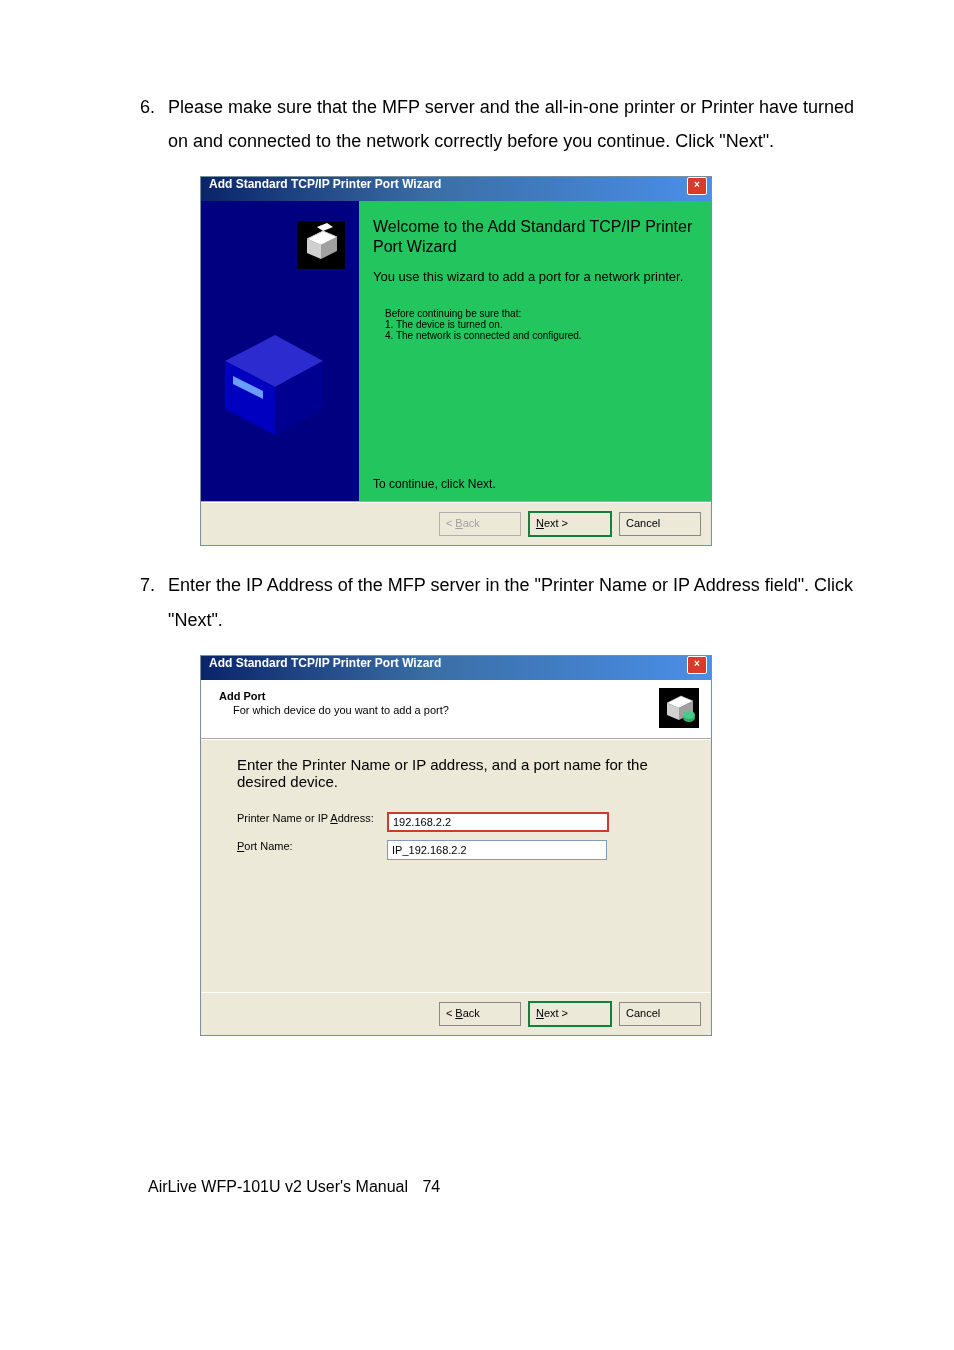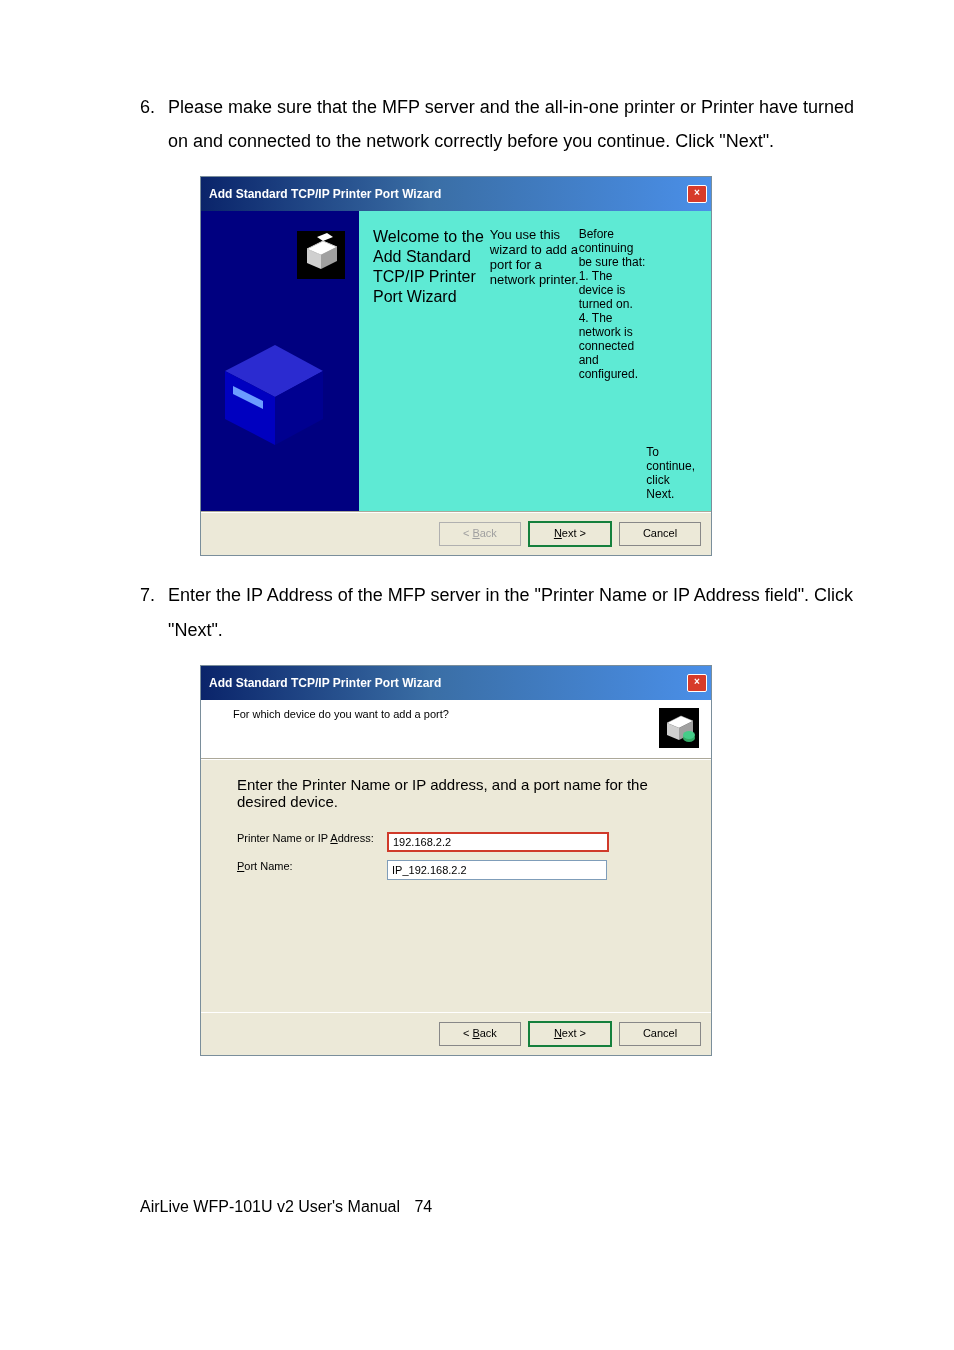--- a/index.html
+++ b/index.html
@@ -30,25 +30,25 @@
   .wiz {
     width: 510px;
     margin: 0 0 22px 60px;
     border: 1px solid #7a8e9b;
     box-shadow: none;
     background: #ece9d8;
     font-family: Tahoma, Arial, sans-serif;
     font-size: 11px;
   }
   .wiz-title {
-    height: 34px;
+    height: 24px;
     background: linear-gradient(to right,#0a246a 0%,#3a6ea5 45%,#4a8fe8 100%);
     color: #fff;
     display: flex;
-    align-items: center;
+    align-items: flex-start;
     padding: 0 4px;
   }
   .wiz-title .cap {
     font-weight: bold;
     font-size: 12px;
     flex: 1;
     padding-left: 4px;
   }
   .wiz-close {
     width: 18px;
@@ -88,55 +88,56 @@
   .wiz1-side .cube {
     position: absolute;
     top: 120px;
     left: 14px;
     width: 118px;
     height: 120px;
   }
   .wiz1-content {
     flex: 1;
     padding: 16px 16px 10px 14px;
-    background: #5eead4;
-    display: flex;
+    background: #22c55e;
+    display: flex;
+    flex-direction: column;
   }
   .wiz1-h1 {
     font-family: Tahoma, Arial, sans-serif;
     font-size: 16px;
     line-height: 1.25;
     margin: 0 0 12px;
   }
   .wiz1-p {
     font-size: 13px;
     margin: 0 0 12px;
   }
   .wiz1-list {
-    font-size: 12px;
-    margin: 0;
+    font-size: 10px;
+    margin: 12px;
     padding: 0;
   }
   .wiz1-continue {
     margin-top: auto;
     font-size: 12px;
   }
 
   .btnrow {
     background: #ece9d8;
     padding: 8px 10px;
     text-align: right;
     border-top: 1px solid #fff;
   }
   .btn {
     display: inline-block;
     min-width: 68px;
     height: 22px;
     line-height: 20px;
-    text-align: center;
+    text-align: left;
     font-size: 11px;
     border: 1px solid #888;
     background: #ece9d8;
     margin-left: 4px;
     vertical-align: middle;
     cursor: pointer;
     padding: 0 6px;
   }
   .btn.disabled {
     color: #a0a0a0;
@@ -210,21 +211,21 @@
     height: 16px;
   }
 
   .footer {
     padding: 120px 0 60px 0;
     font-size: 16px;
   }
   .footer .pn {
     display: inline-block;
     width: 270px;
-    margin-left: 0px;
+    margin-left: 8px;
   }
 </style>
 </head>
 <body>
 
 <div class="page">
 
   <div class="instruction">
     <div class="num">6.</div>
     <div class="txt">Please make sure that the MFP server and the all-in-one printer or Printer have turned on and connected to the network correctly before you continue. Click "Next".</div>
@@ -275,20 +276,21 @@
     <div class="txt">Enter the IP Address of the MFP server in the "Printer Name or IP Address field". Click "Next".</div>
   </div>
 
   <div class="wiz">
     <div class="wiz-title">
       <div class="cap">Add Standard TCP/IP Printer Port Wizard</div>
       <div class="wiz-close">×</div>
     </div>
     <div class="wiz2-head">
       <div class="wiz2-head-txt">
+        <div class="h">Add Port</div>
         <div class="s">For which device do you want to add a port?</div>
       </div>
       <div class="wiz2-head-icon">
         <svg viewBox="0 0 40 40" width="40" height="40">
           <polygon points="8,15 22,8 34,13 20,20" fill="#fff" stroke="#ccc" stroke-width="0.5"></polygon>
           <polygon points="8,15 20,20 20,32 8,27" fill="#d0d0d0"></polygon>
           <polygon points="20,20 34,13 34,25 20,32" fill="#a0a0a0"></polygon>
           <ellipse cx="30" cy="30" rx="6" ry="4" fill="#3a6"></ellipse>
           <ellipse cx="30" cy="27" rx="6" ry="4" fill="#4c8"></ellipse>
         </svg>

